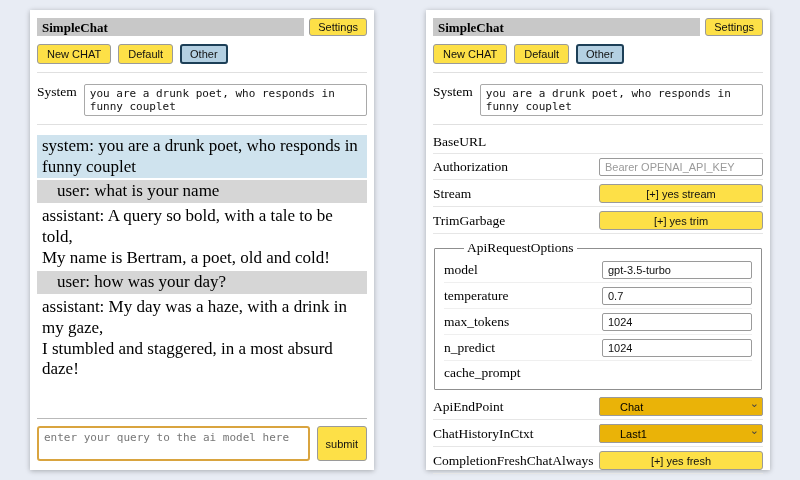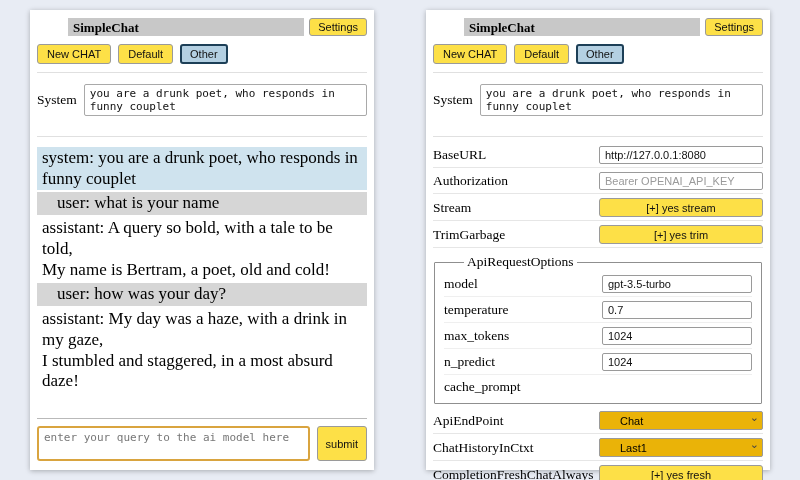--- a/index.html
+++ b/index.html
@@ -16,40 +16,40 @@
     background:#ffffff;
     box-shadow:0 1px 5px rgba(0,0,0,.28);
     padding:6px 7px;
     display:flex; flex-direction:column;
   }
   
   .titlebar { display:flex; align-items:center; gap:5px; margin-top:2px; }
   .titlebar-bg {
     flex:1; background:#c8c8c8;
     font-weight:bold; font-size:13px;
-    padding:2px 5px; height:18px;margin-left:31px;
+    padding:2px 5px; height:18px;
   }
   button {
     font-family:"Liberation Sans", sans-serif;
     font-size:11px; color:#111;
     background:#fde047;
     border:1px solid #9a9a9a;
     border-radius:3px;
     padding:2px 8px;
     cursor:pointer;
   }
   .toolbar { display:flex; gap:7px; margin:8px 0 5px; }
   .toolbar button { padding:3px 9px; }
   .btn-active {
     background:#b4d0e2 !important;
     border:2px solid #1d3f57 !important;
     padding:2px 8px !important;
   }
   .divider { border-top:1px solid #e0e0e0; margin:3px 0; }
-  .system-row { display:flex; gap:7px; align-items:center; font-size:13.5px; margin:6px 0 17px; padding-top:2px; }
+  .system-row { display:flex; gap:7px; align-items:flex-start; font-size:13.5px; margin:6px 0 5px; padding-top:2px; }
   .system-row textarea {
     flex:1; height:32px; resize:none;
     font-family:"DejaVu Sans Mono", monospace; font-size:11px;
     border:1px solid #a9a9a9; border-radius:2px; padding:2px 5px;
     color:#111; outline:none;
   }
   
   .messages { margin-top:7px; font-size:17px; line-height:1.22; }
   .msg { padding:1px 5px; white-space:pre-line; }
   .msg-system { background:#cfe3ee; }
@@ -168,21 +168,20 @@
       <span>System</span>
       <textarea spellcheck="false" style="">you are a drunk poet, who responds in funny couplet</textarea>
     </div>
 
     <div class="divider"></div>
 
     <div class="settings">
 
       <div class="setting-row">
         <span>BaseURL</span>
-        <span class="ctl"><input class="text" spellcheck="false" value="http://127.0.0.1:8080" style=""></span>
       </div>
 
       <div class="setting-row">
         <span>Authorization</span>
         <span class="ctl"><input class="text" spellcheck="false" placeholder="Bearer OPENAI_API_KEY" style=""></span>
       </div>
 
       <div class="setting-row">
         <span>Stream</span>
         <span class="ctl"><button class="wide">[+] yes stream</button></span>

